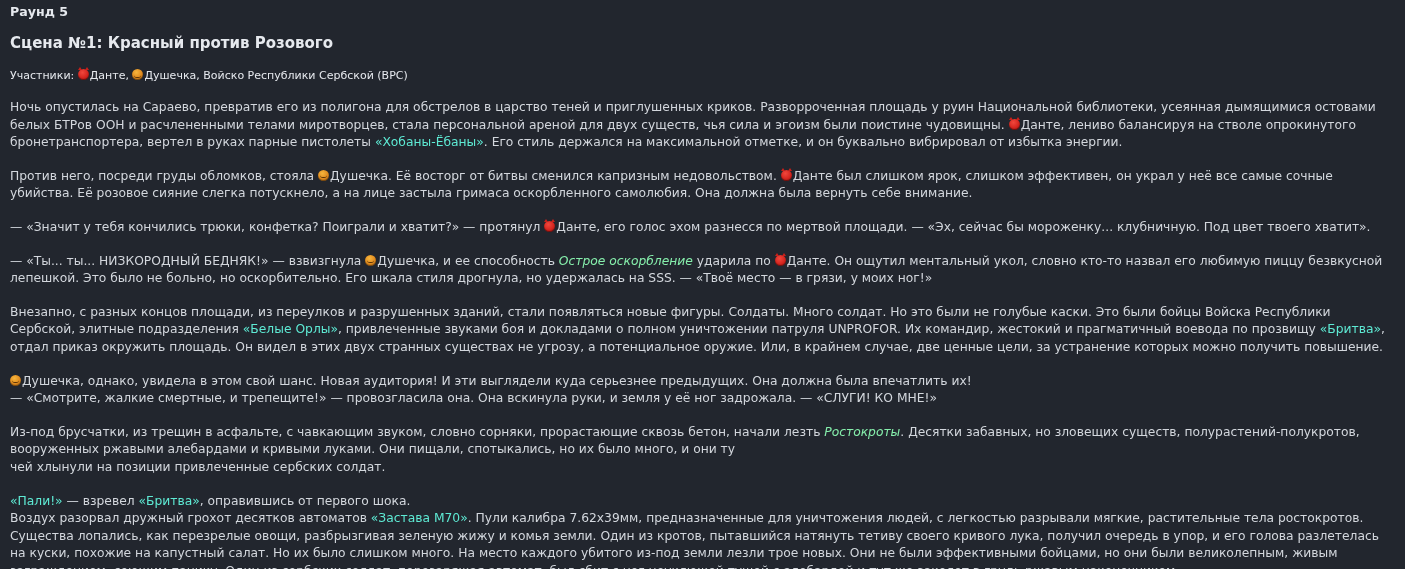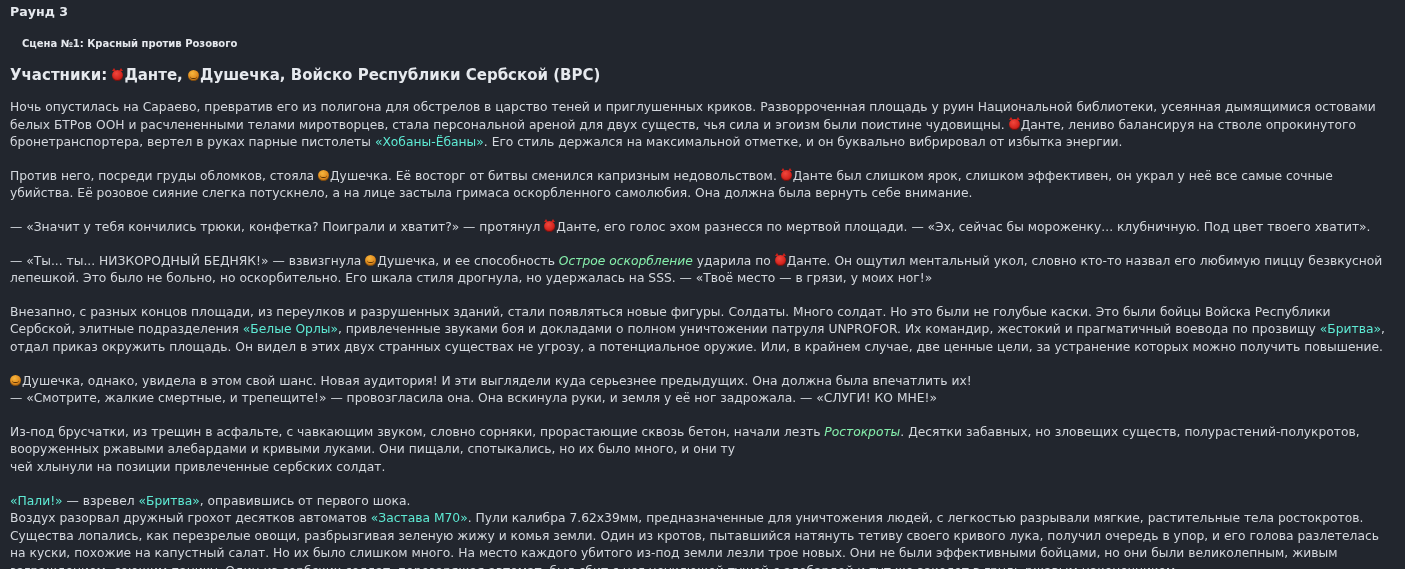--- a/index.html
+++ b/index.html
@@ -23,22 +23,22 @@
     width: 1405px;
   }
   .hdr {
     font-weight: bold;
     color: #e6e9ee;
     margin: 0 0 12px 0;
     font-size: 12.6px;
     line-height: 15px;
   }
   .hdr.h-round { margin-bottom: 17px; }
-  .hdr.h-scene { font-size: 10px; margin-bottom: 17px; margin-left: 12px; }
-  .hdr.h-part  { font-size: 15px; margin-bottom: 16px; font-weight: bold; }
+  .hdr.h-scene { font-size: 15px; margin-bottom: 17px; }
+  .hdr.h-part  { font-size: 11px; margin-bottom: 16px; font-weight: normal; }
   p.para {
     margin: 0 0 16px 0;
     text-align: left;
   }
   p.tight { margin-bottom: 0; }
   .em-ico {
     display: inline-block;
     width: 11px;
     height: 11px;
     border-radius: 50%;
@@ -75,21 +75,21 @@
     border-radius: 0 0 6px 6px;
   }
   .gold { color: #5eead4; margin-top: 17px; }
   .ital { color: #86efac; font-style: italic; }
 </style>
 </head>
 <body>
 
 <div id="doc">
 
-  <div class="hdr h-round">Раунд 3</div>
+  <div class="hdr h-round">Раунд 5</div>
 
   <div class="hdr h-scene">Сцена №1: Красный против Розового</div>
 
   <div class="hdr h-part">
     <span>Участники:</span>
     <span class="em-ico em-devil"></span><span>Данте,</span>
     <span class="em-ico em-smile"></span><span>Душечка, Войско Республики Сербской (ВРС)</span>
   </div>
 
   <p class="para"><span>Ночь опустилась на Сараево, превратив его из полигона для обстрелов в царство теней и приглушенных криков. Разворроченная площадь у руин Национальной библиотеки, усеянная дымящимися остовами белых БТРов ООН и расчлененными телами миротворцев, стала персональной ареной для двух существ, чья сила и эгоизм были поистине чудовищны. </span><span class="em-ico em-devil"></span><span>Данте, лениво балансируя на стволе опрокинутого бронетранспортера, вертел в руках парные пистолеты </span><span class="gold">«Хобаны-Ёбаны»</span><span>. Его стиль держался на максимальной отметке, и он буквально вибрировал от избытка энергии.</span></p>

